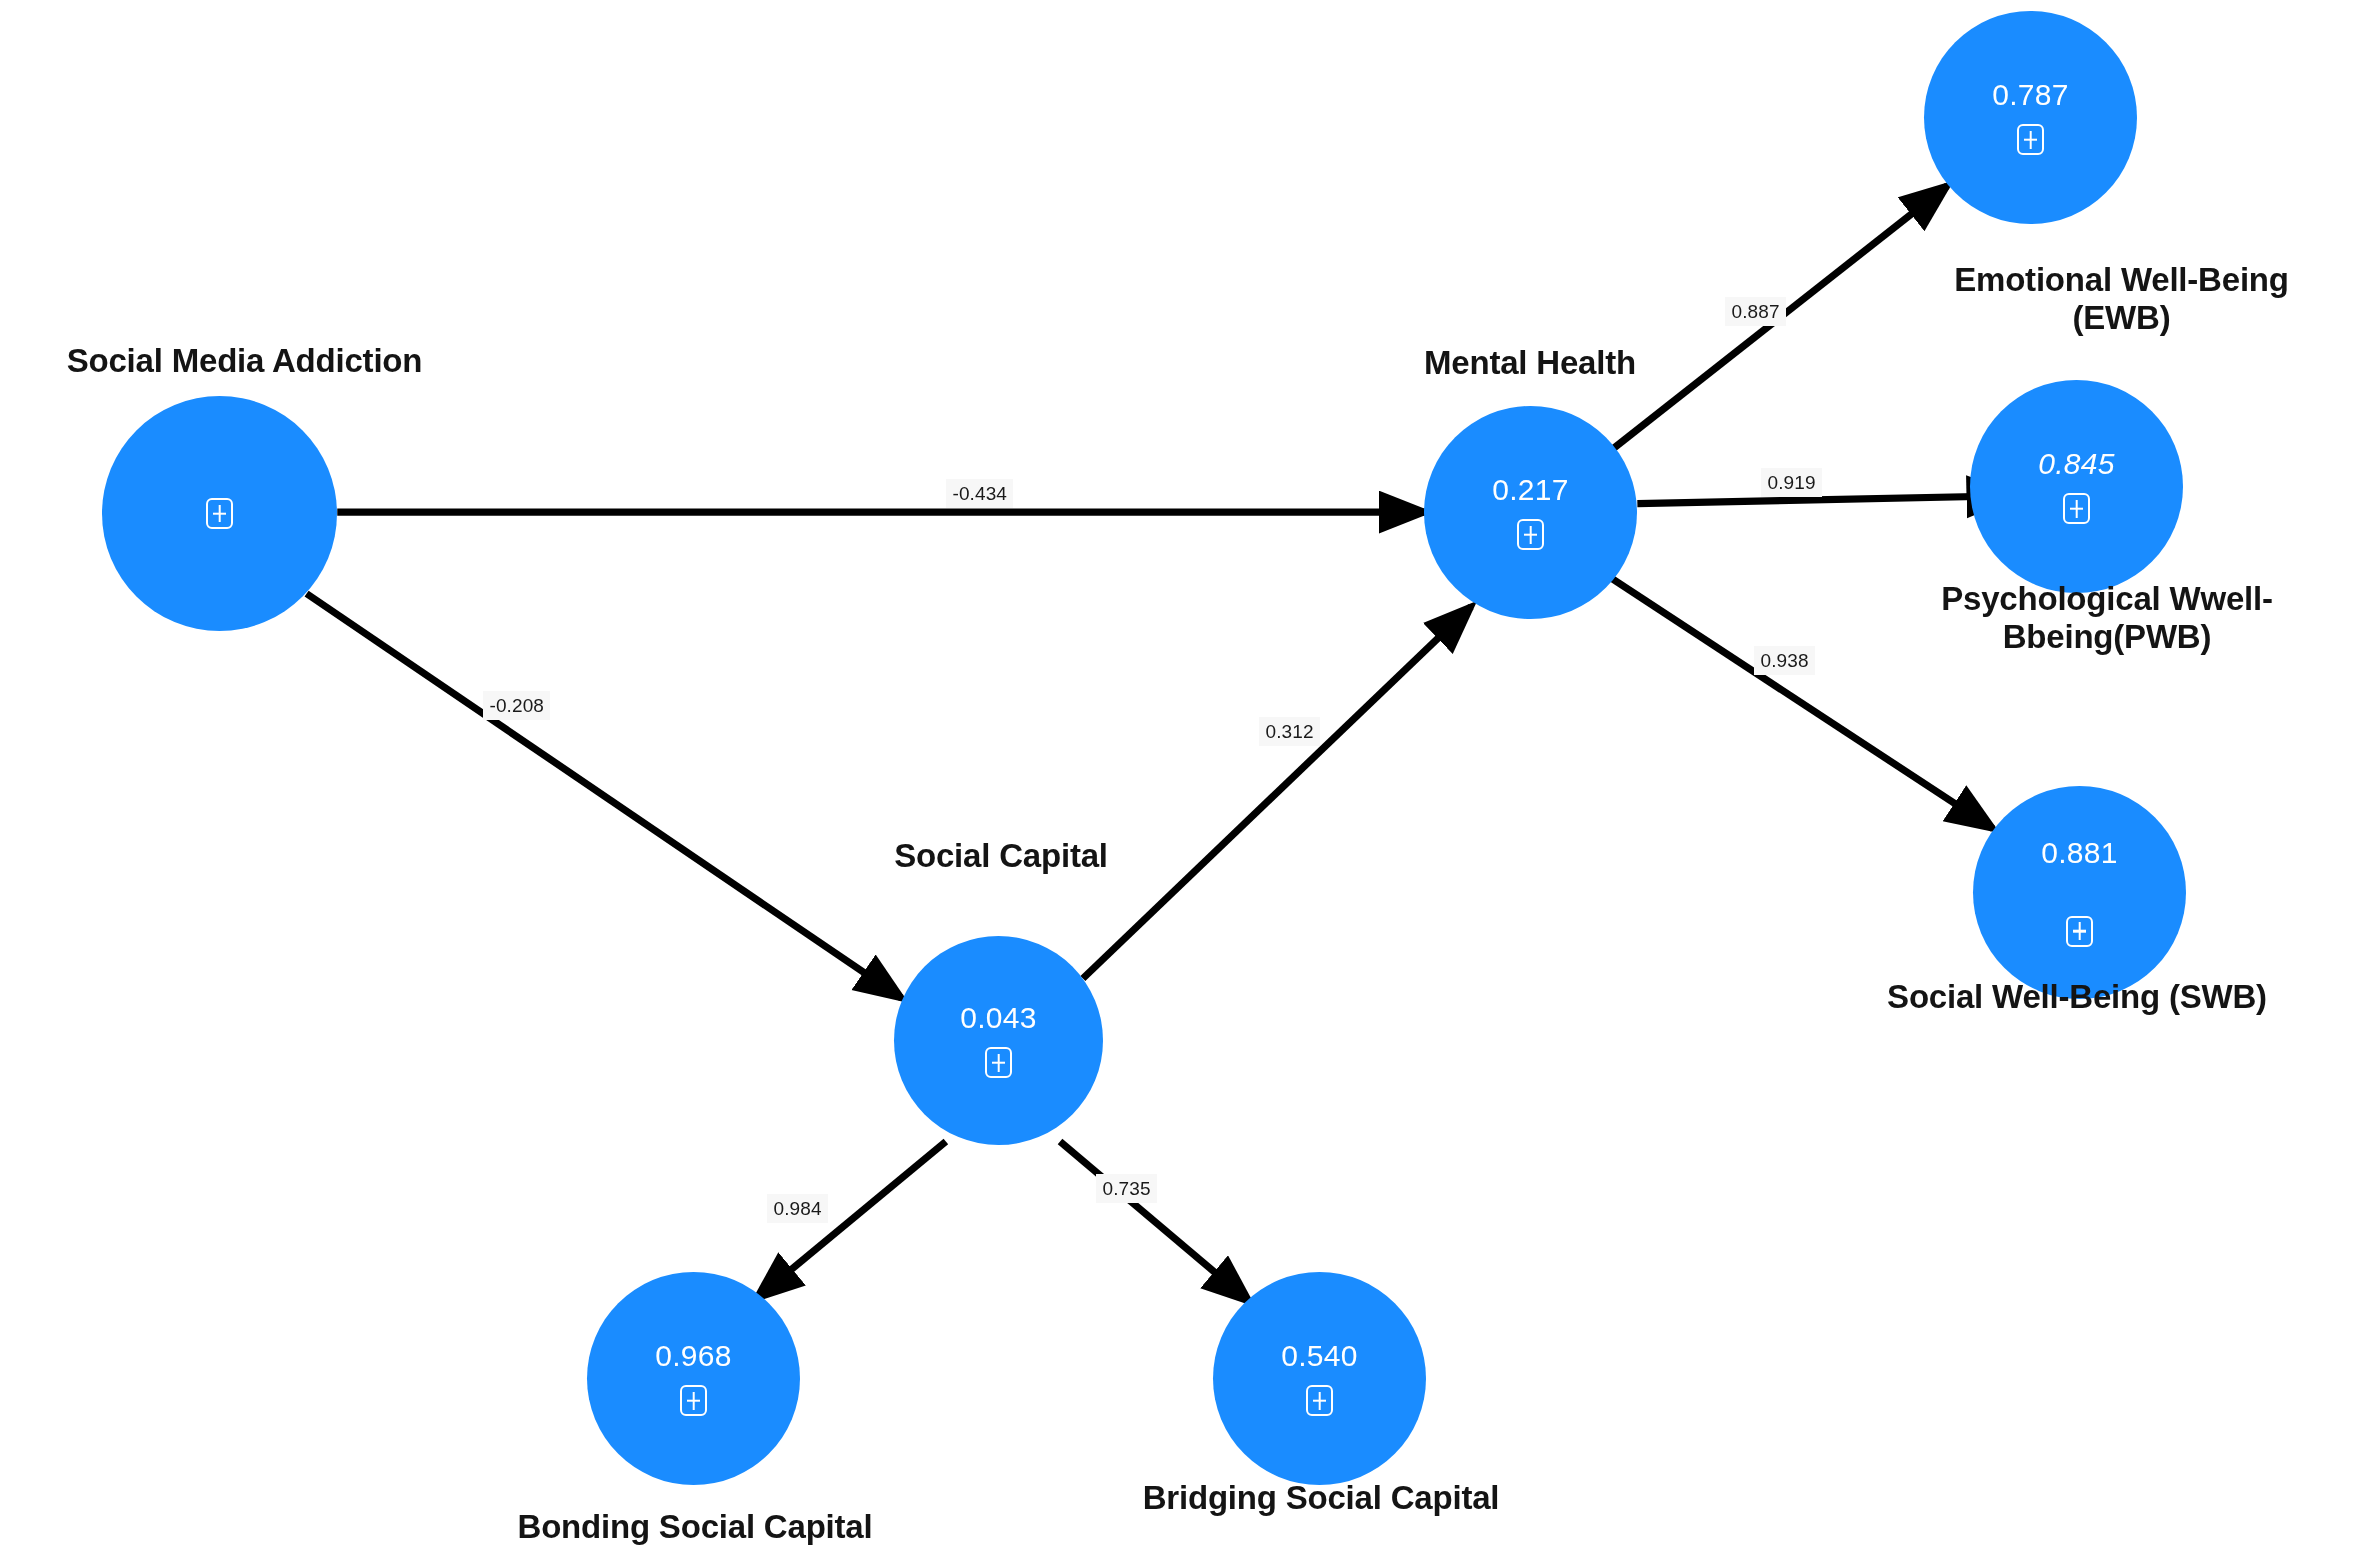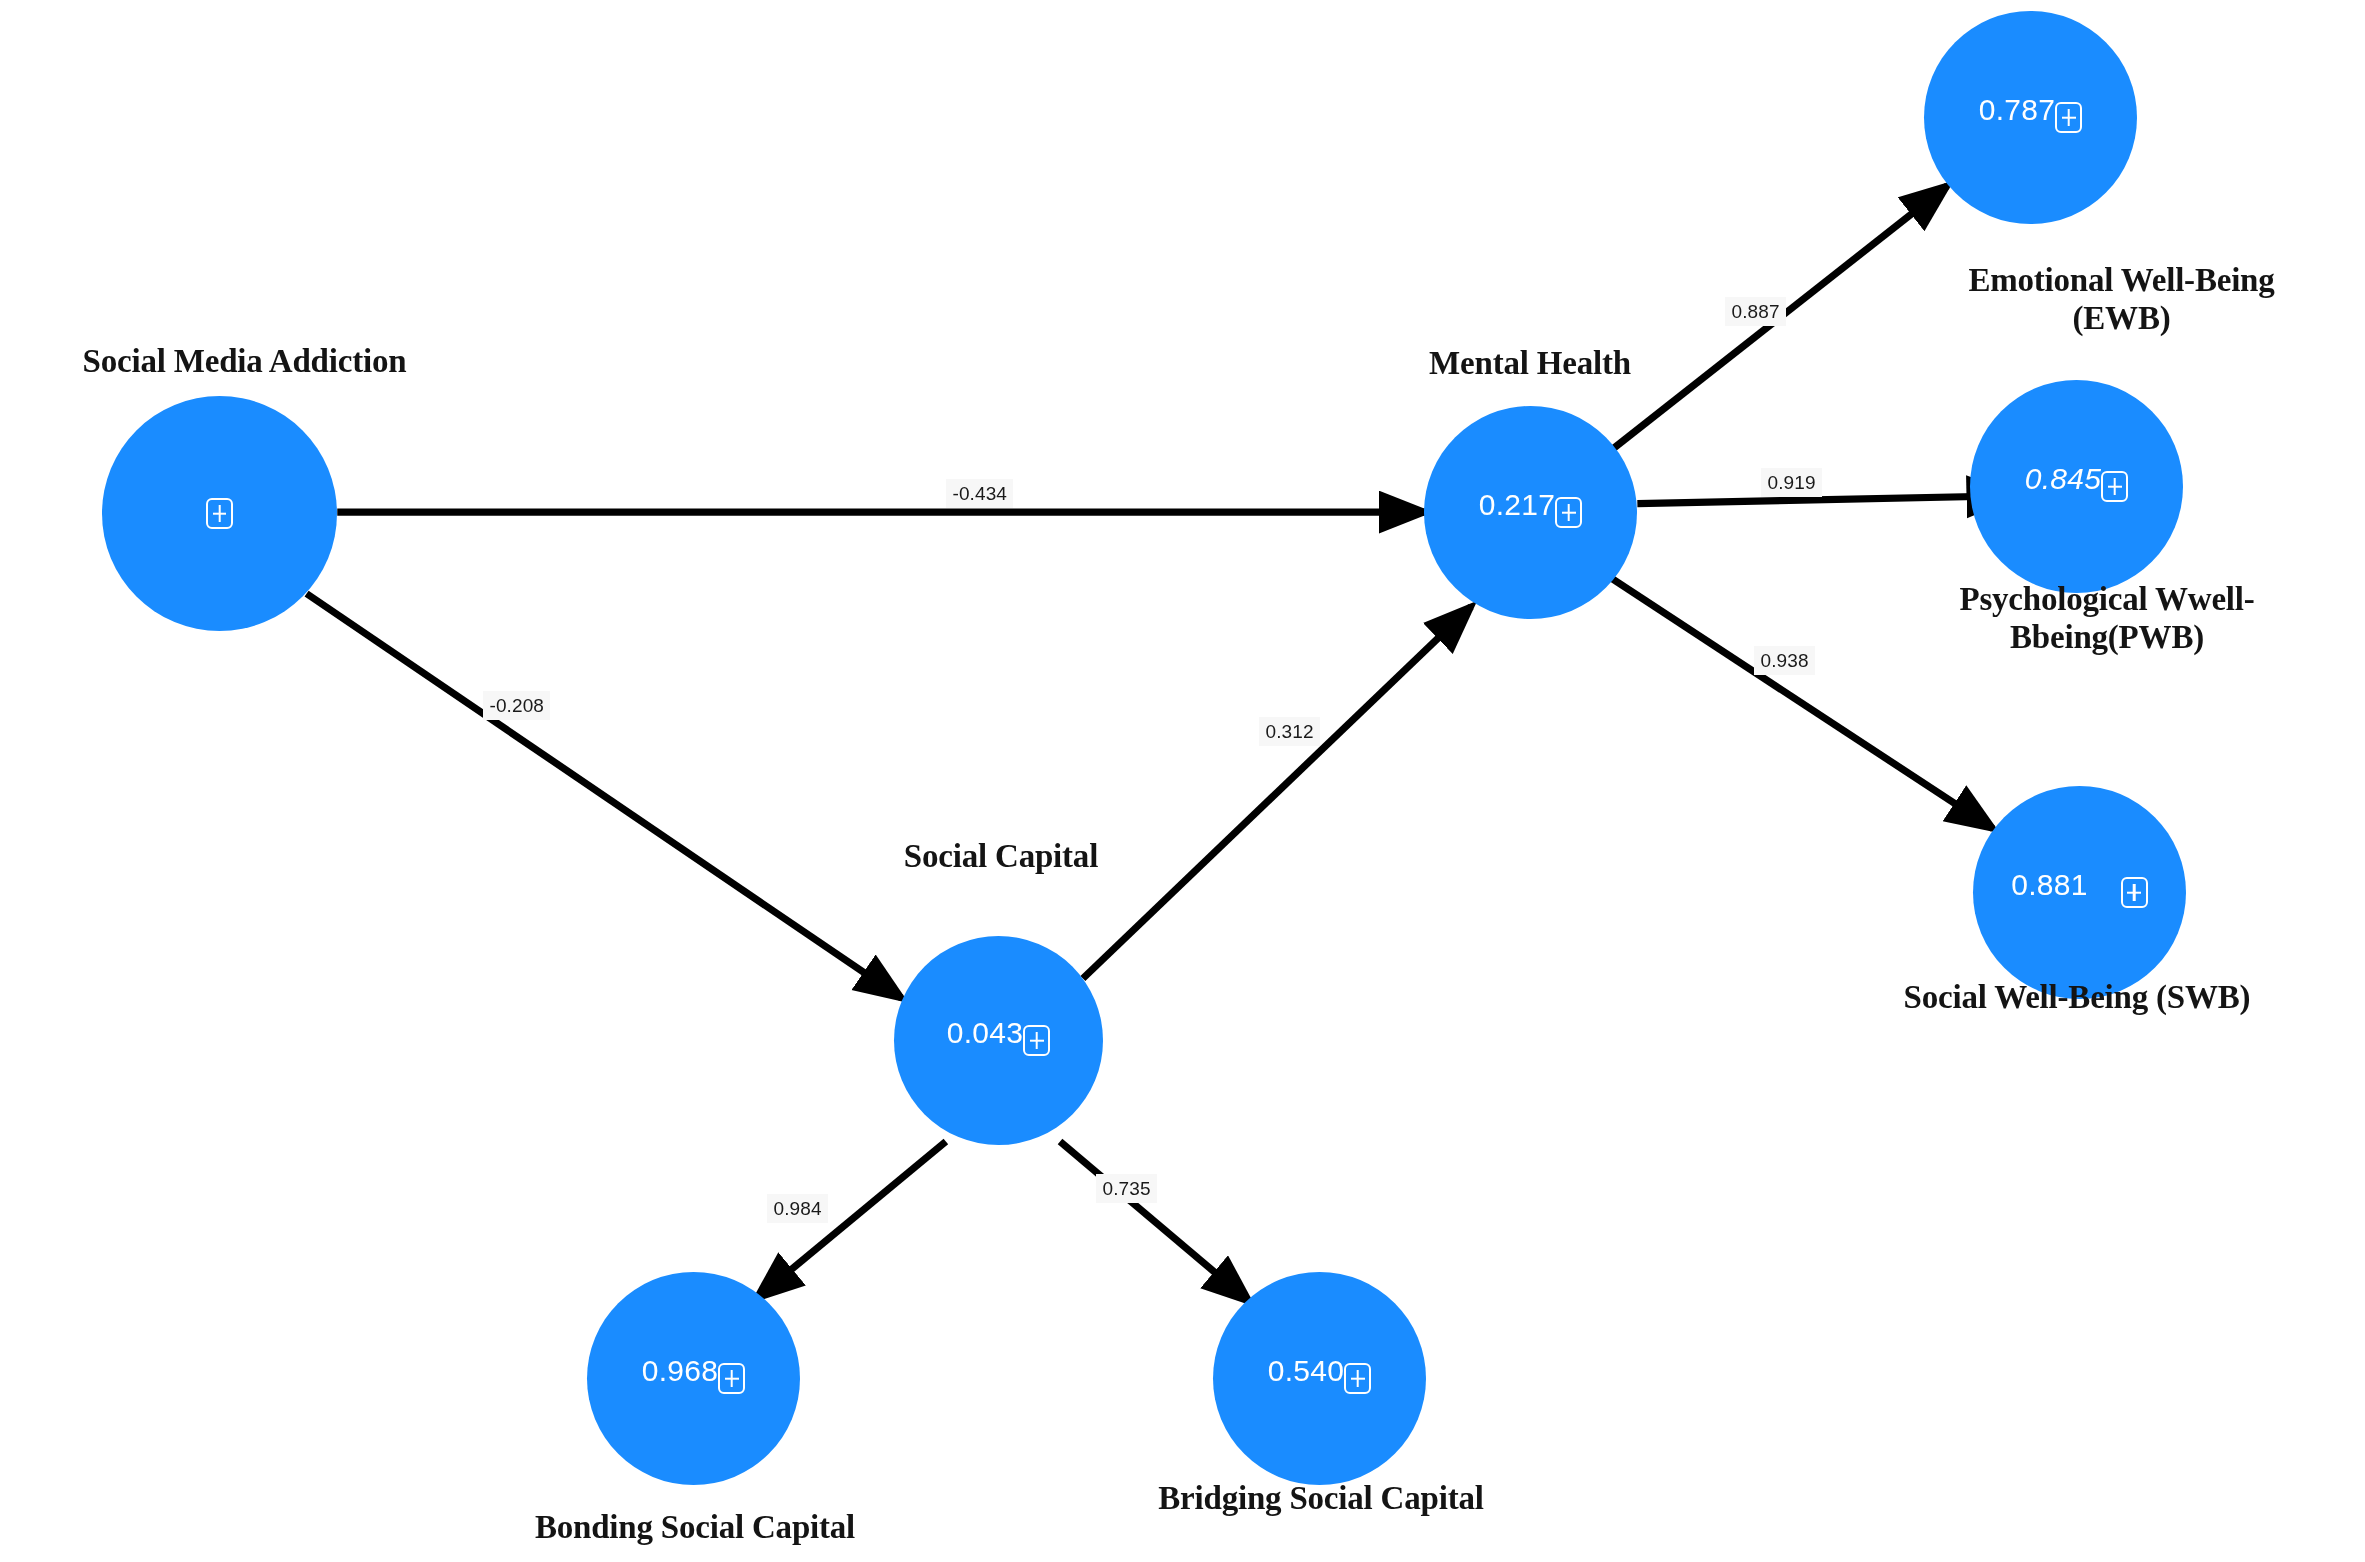--- a/index.html
+++ b/index.html
@@ -20,21 +20,21 @@
     position: absolute;
     left: 0; top: 0;
     width: 2366px;
     height: 1563px;
   }
   .node {
     position: absolute;
     border-radius: 50%;
     background: #1a8cff;
     display: flex;
-    flex-direction: row;
+    flex-direction: column;
     align-items: center;
     justify-content: center;
     box-sizing: border-box;
   }
   .node-value {
     color: #ffffff;
     font-size: 30px;
     line-height: 1;
     font-weight: 400;
     letter-spacing: 0.3px;
@@ -70,21 +70,20 @@
   .node.with-value .node-value { margin-bottom: 14.3px; }
   .node-label {
     position: absolute;
     color: #141414;
     font-size: 33px;
     font-weight: bold;
     line-height: 1.16;
     text-align: center;
     white-space: pre-line;
     letter-spacing: -0.2px;
-    font-family: Liberation Serif, serif;
   }
   .edge-label {
     position: absolute;
     color: #1a1a1a;
     font-size: 19px;
     line-height: 1;
     background: #f7f7f7;
     padding: 5.2px 6.5px;
     white-space: nowrap;
     letter-spacing: 0.1px;

